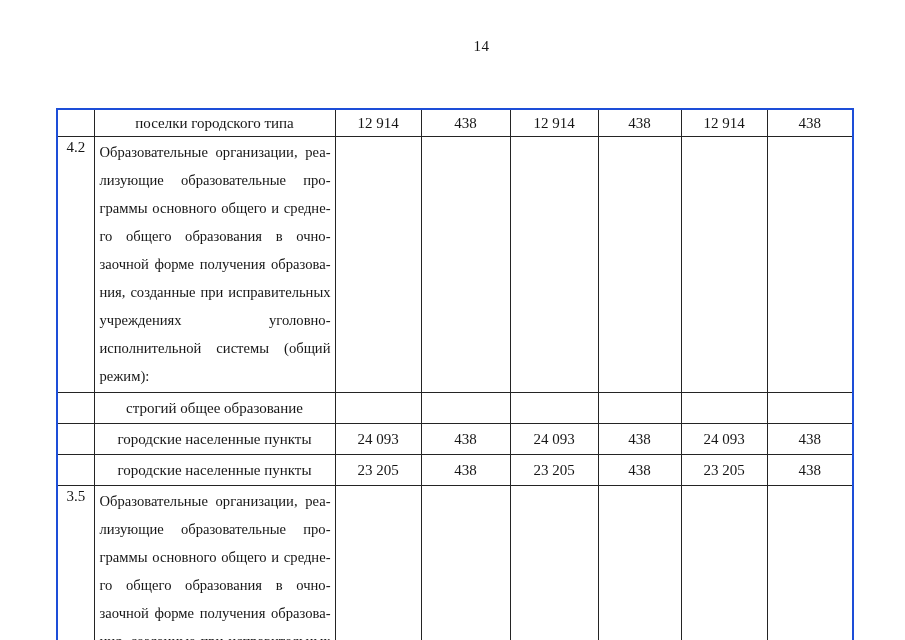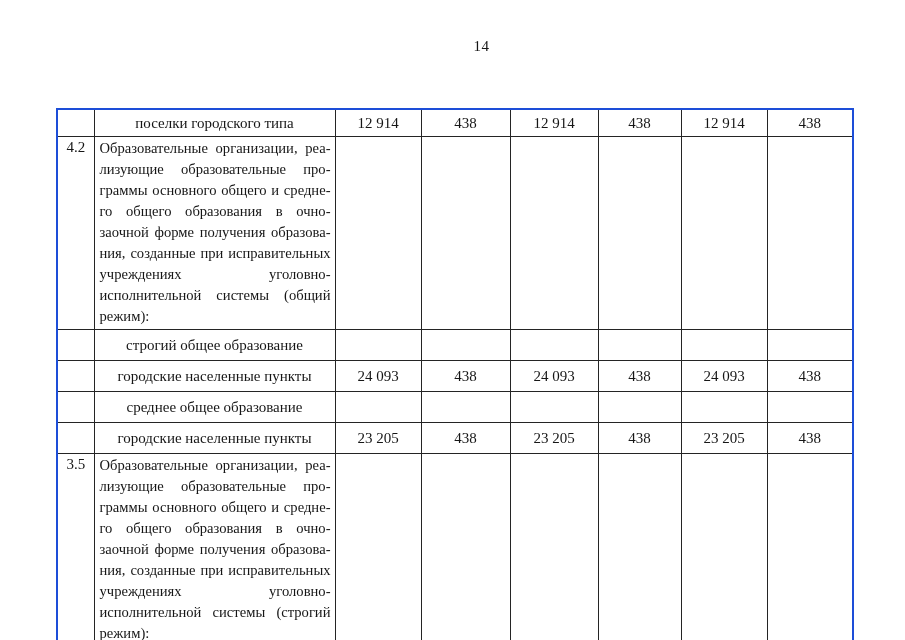--- a/index.html
+++ b/index.html
@@ -57,21 +57,21 @@
   tr:first-child td { height: 26px; }
 
   tr.row-block td { height: 171px; vertical-align: top; margin-top: 28px; }
   tr.row-block td.cell-num {
     padding-top: 2px;
     font-size: 15px;
   }
   tr.row-block td.cell-desc {
     text-align: justify;
     font-size: 14.6px;
-    line-height: 21px;
+    line-height: 28px;
     padding: 1px 4px 2px 5px;
     font-family: Liberation Serif, serif;
   }
   td.cell-desc { padding: 0 4px; }
 </style>
 </head>
 <body>
 
 <div class="page-number">14</div>
 
@@ -120,30 +120,20 @@
       <tr class="row-data">
     <td class="cell-num"></td>
     <td class="cell-desc">городские населенные пункты</td>
     <td class="cell-val">24 093</td>
     <td class="cell-val">438</td>
     <td class="cell-val">24 093</td>
     <td class="cell-val">438</td>
     <td class="cell-val">24 093</td>
     <td class="cell-val">438</td>
   </tr>
-      <tr class="row-subheader">
-    <td class="cell-num"></td>
-    <td class="cell-desc">среднее общее образование</td>
-    <td class="cell-val"></td>
-    <td class="cell-val"></td>
-    <td class="cell-val"></td>
-    <td class="cell-val"></td>
-    <td class="cell-val"></td>
-    <td class="cell-val"></td>
-  </tr>
       <tr class="row-data">
     <td class="cell-num"></td>
     <td class="cell-desc">городские населенные пункты</td>
     <td class="cell-val">23 205</td>
     <td class="cell-val">438</td>
     <td class="cell-val">23 205</td>
     <td class="cell-val">438</td>
     <td class="cell-val">23 205</td>
     <td class="cell-val">438</td>
   </tr>

